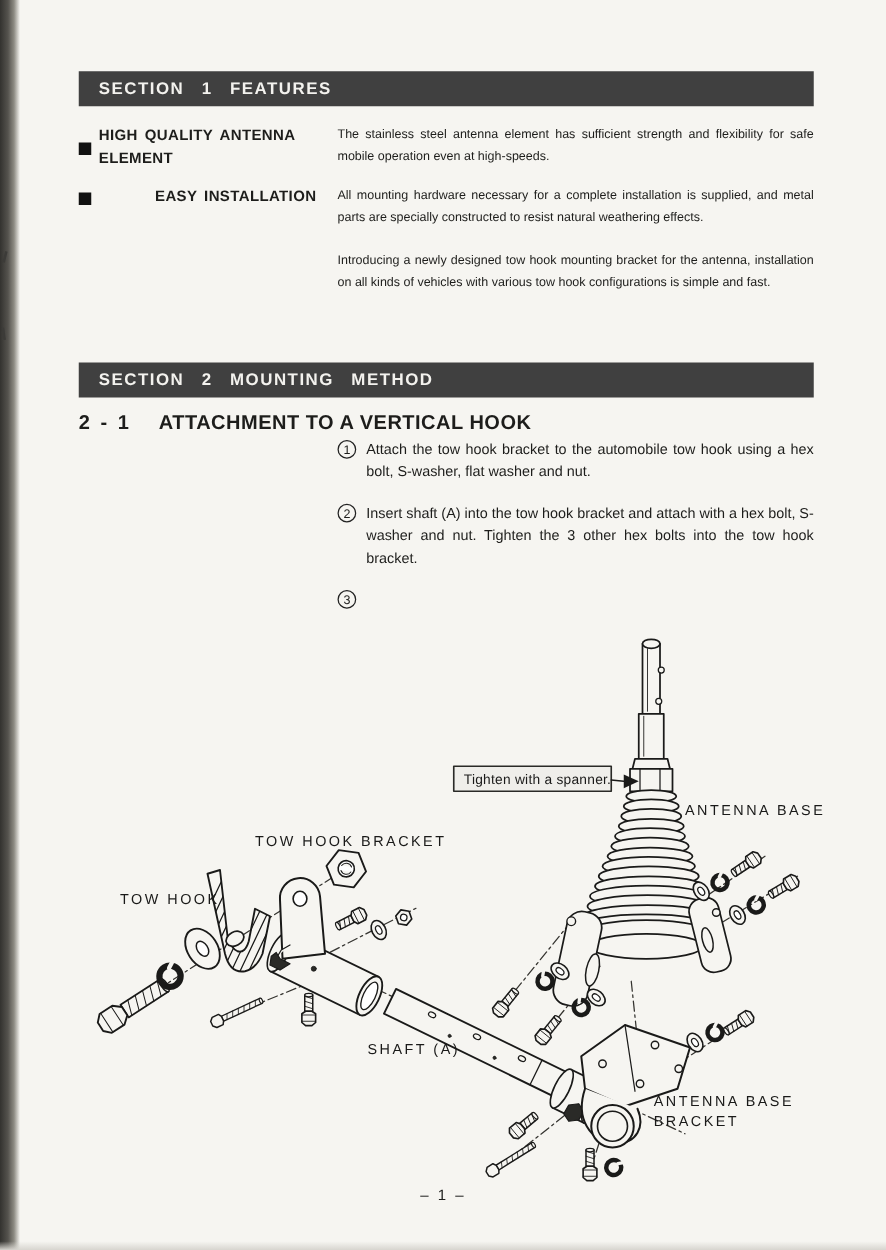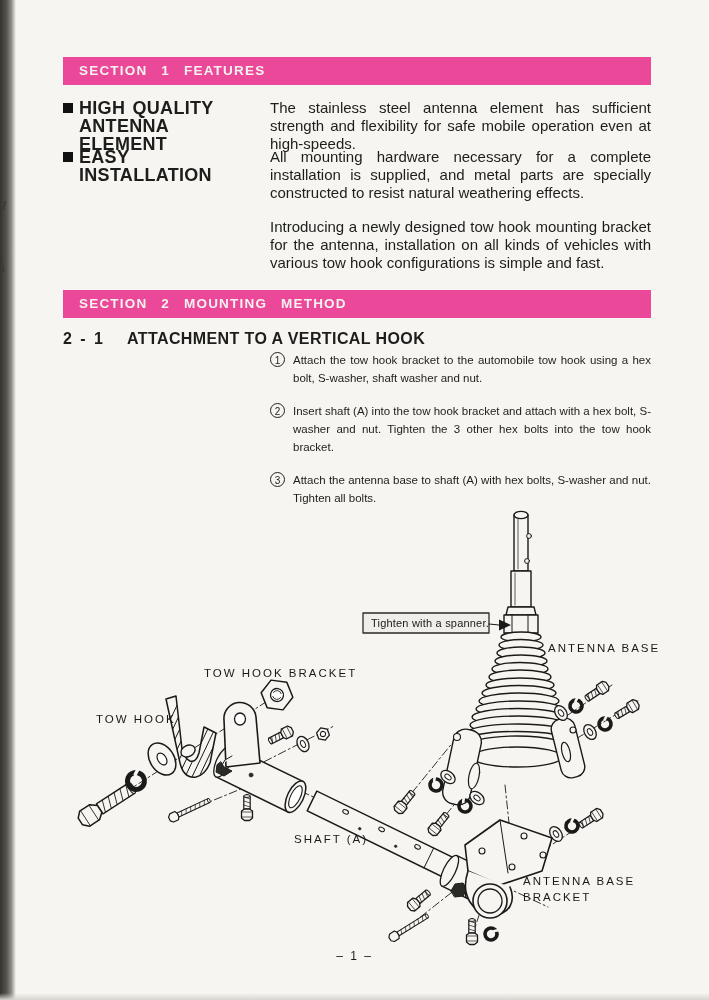--- a/index.html
+++ b/index.html
@@ -8,30 +8,30 @@
     background:#f6f5f1;overflow:hidden;
     font-family:"Liberation Sans",sans-serif;color:#1d1d1b;
   }
   
   .scan-edge{position:absolute;left:0;top:0;width:16px;height:100%;
     background:linear-gradient(90deg,#33322f 0%,#55534e 40%,#8d8b83 70%,rgba(150,148,140,0) 100%);}
   .scan-mark{position:absolute;background:#3c3b38;}
   .scan-bottom{position:absolute;left:0;bottom:0;width:100%;height:7px;
     background:linear-gradient(0deg,#d7d5cf,rgba(215,213,207,0));}
   .section-bar{
-    position:absolute;left:63px;width:588px;height:28px;background:#ec4899;
+    position:absolute;left:63px;width:588px;height:28px;background:#404040;
     color:#f3f2ee;font-weight:bold;font-size:13.5px;letter-spacing:1.2px;word-spacing:9px;
     line-height:28px;padding-left:16px;box-sizing:border-box;white-space:nowrap;
   }
   .feature-heading{
     position:absolute;left:63px;width:200px;display:flex;
-    font-weight:bold;font-size:18px;line-height:18px;letter-spacing:.3px;word-spacing:2px;
+    font-weight:bold;font-size:12px;line-height:18px;letter-spacing:.3px;word-spacing:2px;align-items:center;
   }
   .sq{flex:0 0 auto;width:10px;height:10px;background:#111;margin:4px 6px 0 0;}
-  .body-col{position:absolute;left:270px;width:381px;font-size:15px;line-height:18px;text-align:justify;}
+  .body-col{position:absolute;left:270px;width:381px;font-size:10px;line-height:18px;text-align:justify;}
   .body-col p{margin:0 0 16px 0;}
   .subhead{position:absolute;left:63px;top:330px;font-weight:bold;font-size:16px;letter-spacing:.4px;}
   .subhead .num{margin-right:22px;letter-spacing:2px;}
   .steps{position:absolute;left:270px;top:351px;width:381px;}
   .step{position:relative;padding-left:23px;margin-bottom:15px;font-size:11.5px;line-height:18px;text-align:justify;}
   .step-no{
     position:absolute;left:0;top:1px;width:15px;height:15px;border:1.2px solid #222;border-radius:50%;
     font-size:10px;line-height:15px;text-align:center;box-sizing:border-box;font-weight:normal;
   }
   .footer{position:absolute;left:0;top:949px;width:709px;text-align:center;font-size:12px;letter-spacing:2px;}
@@ -54,49 +54,48 @@
   </div>
 
   <div class="feature-heading" style="top:99px;">
     <span class="sq"></span>
     <span>HIGH QUALITY ANTENNA ELEMENT</span>
   </div>
   <div class="body-col" style="top:99px;">
     <p>The stainless steel antenna element has sufficient strength and flexibility for safe mobile operation even at high-speeds.</p>
   </div>
 
-  <div class="feature-heading" style="top:148px;">
+  <div class="feature-heading" style="top:148px;gap:45px;">
     <span class="sq"></span>
     <span>EASY INSTALLATION</span>
   </div>
   <div class="body-col" style="top:148px;">
     <p>All mounting hardware necessary for a complete installation is supplied, and metal parts are specially constructed to resist natural weathering effects.</p>
     <p>Introducing a newly designed tow hook mounting bracket for the antenna, installation on all kinds of vehicles with various tow hook configurations is simple and fast.</p>
   </div>
 
   <div class="section-bar" style="top:290px;">
     <span>SECTION 2 MOUNTING METHOD</span>
   </div>
 
   <div class="subhead">
     <span class="num">2 - 1</span><span>ATTACHMENT TO A VERTICAL HOOK</span>
   </div>
 
   <div class="steps">
     <div class="step">
       <span class="step-no">1</span>
-      <span>Attach the tow hook bracket to the automobile tow hook using a hex bolt, S-washer, shaft washer and nut.</span>
+      <span>Attach the tow hook bracket to the automobile tow hook using a hex bolt, S-washer, flat washer and nut.</span>
     </div>
     <div class="step">
       <span class="step-no">2</span>
       <span>Insert shaft (A) into the tow hook bracket and attach with a hex bolt, S-washer and nut.  Tighten the 3 other hex bolts into the tow hook bracket.</span>
     </div>
     <div class="step">
       <span class="step-no">3</span>
-      <span>Attach the antenna base to shaft (A) with hex bolts, S-washer and nut.  Tighten all bolts.</span>
     </div>
   </div>
 
   <svg style="position:absolute;left:0;top:505px;" width="709" height="455" viewBox="0 0 709 455" fill="none" stroke-linejoin="round" stroke-linecap="round">
     <defs>
       <g id="bolt-sm">
         <path d="M0,-3.2 L13,-3.2 L13,3.2 L0,3.2 Z" fill="#f6f5f1" stroke="#1a1a19" stroke-width="1.2"></path>
         <path d="M4,-3.2 L2,3.2 M8,-3.2 L6,3.2 M12,-3.2 L10,3.2" stroke="#1a1a19" stroke-width=".7"></path>
         <ellipse cx="13" cy="0" rx="1.4" ry="3.2" fill="#f6f5f1" stroke="#1a1a19" stroke-width="1"></ellipse>
         <path d="M-9,-5.5 L-2,-5.5 L0,-2.5 L0,2.5 L-2,5.5 L-9,5.5 L-11.5,2.5 L-11.5,-2.5 Z" fill="#f6f5f1" stroke="#1a1a19" stroke-width="1.3"></path>

